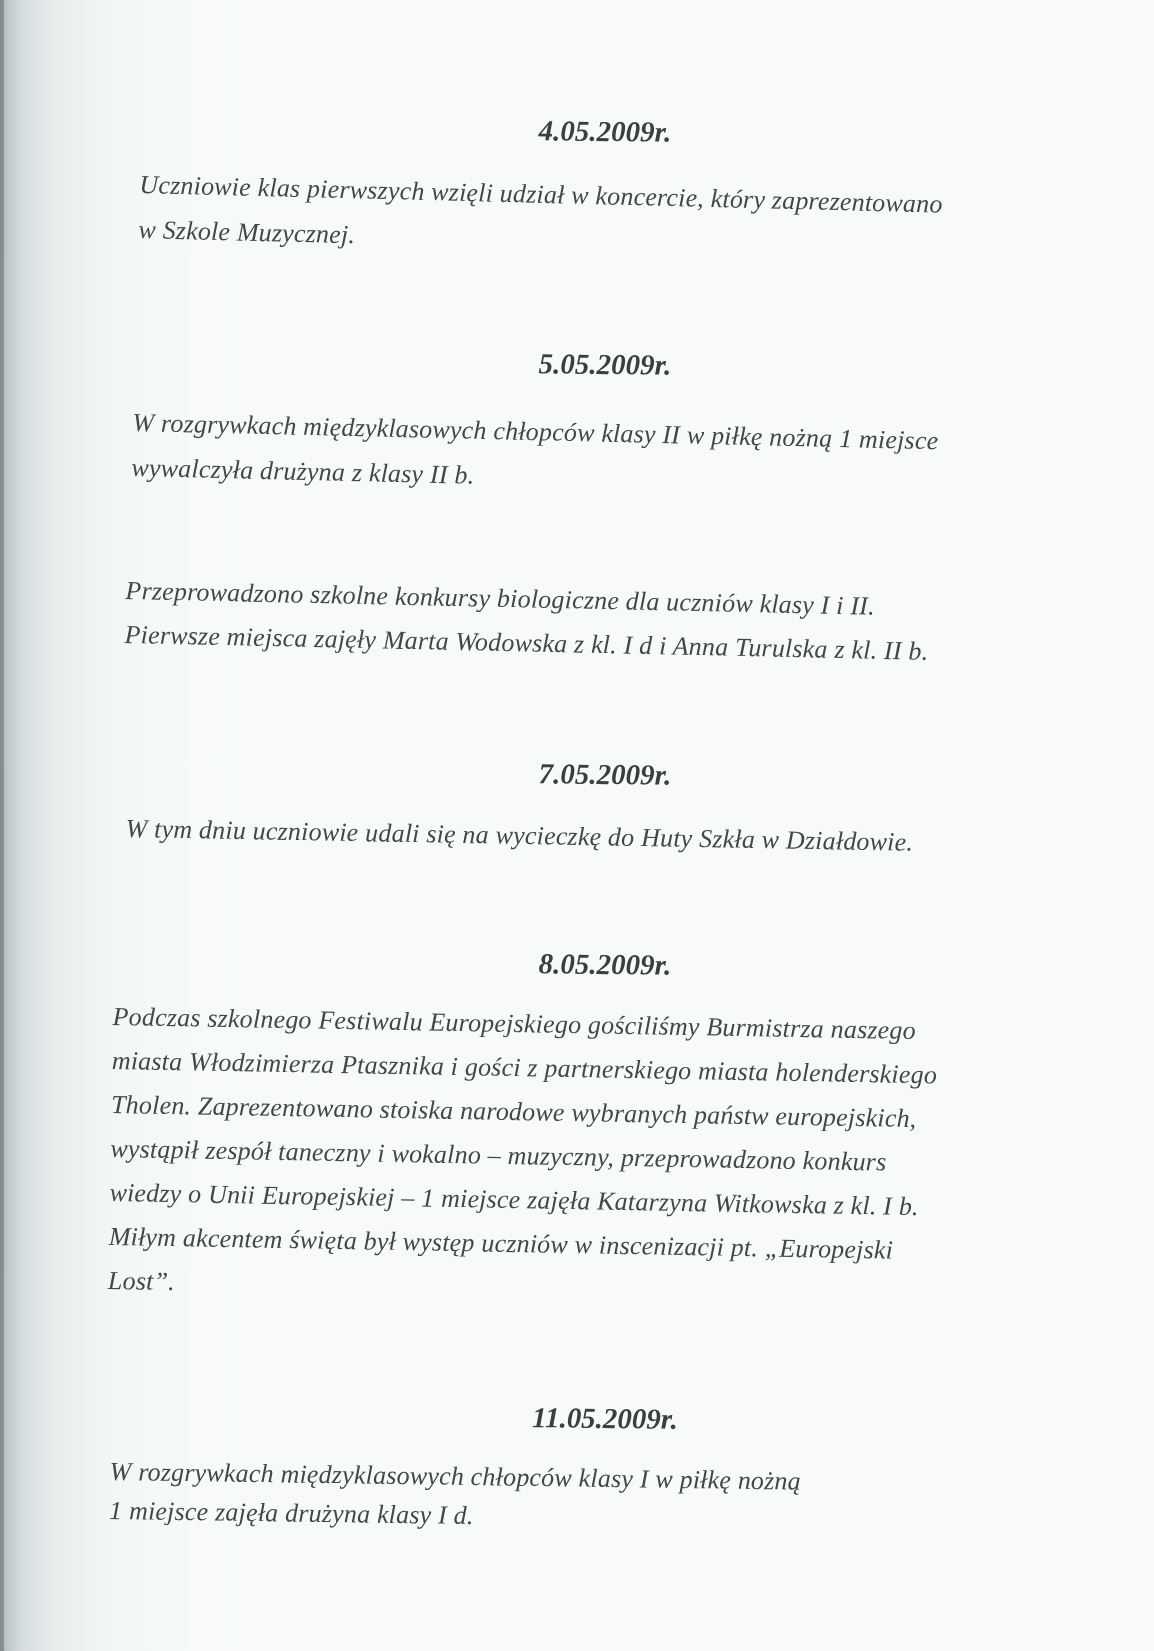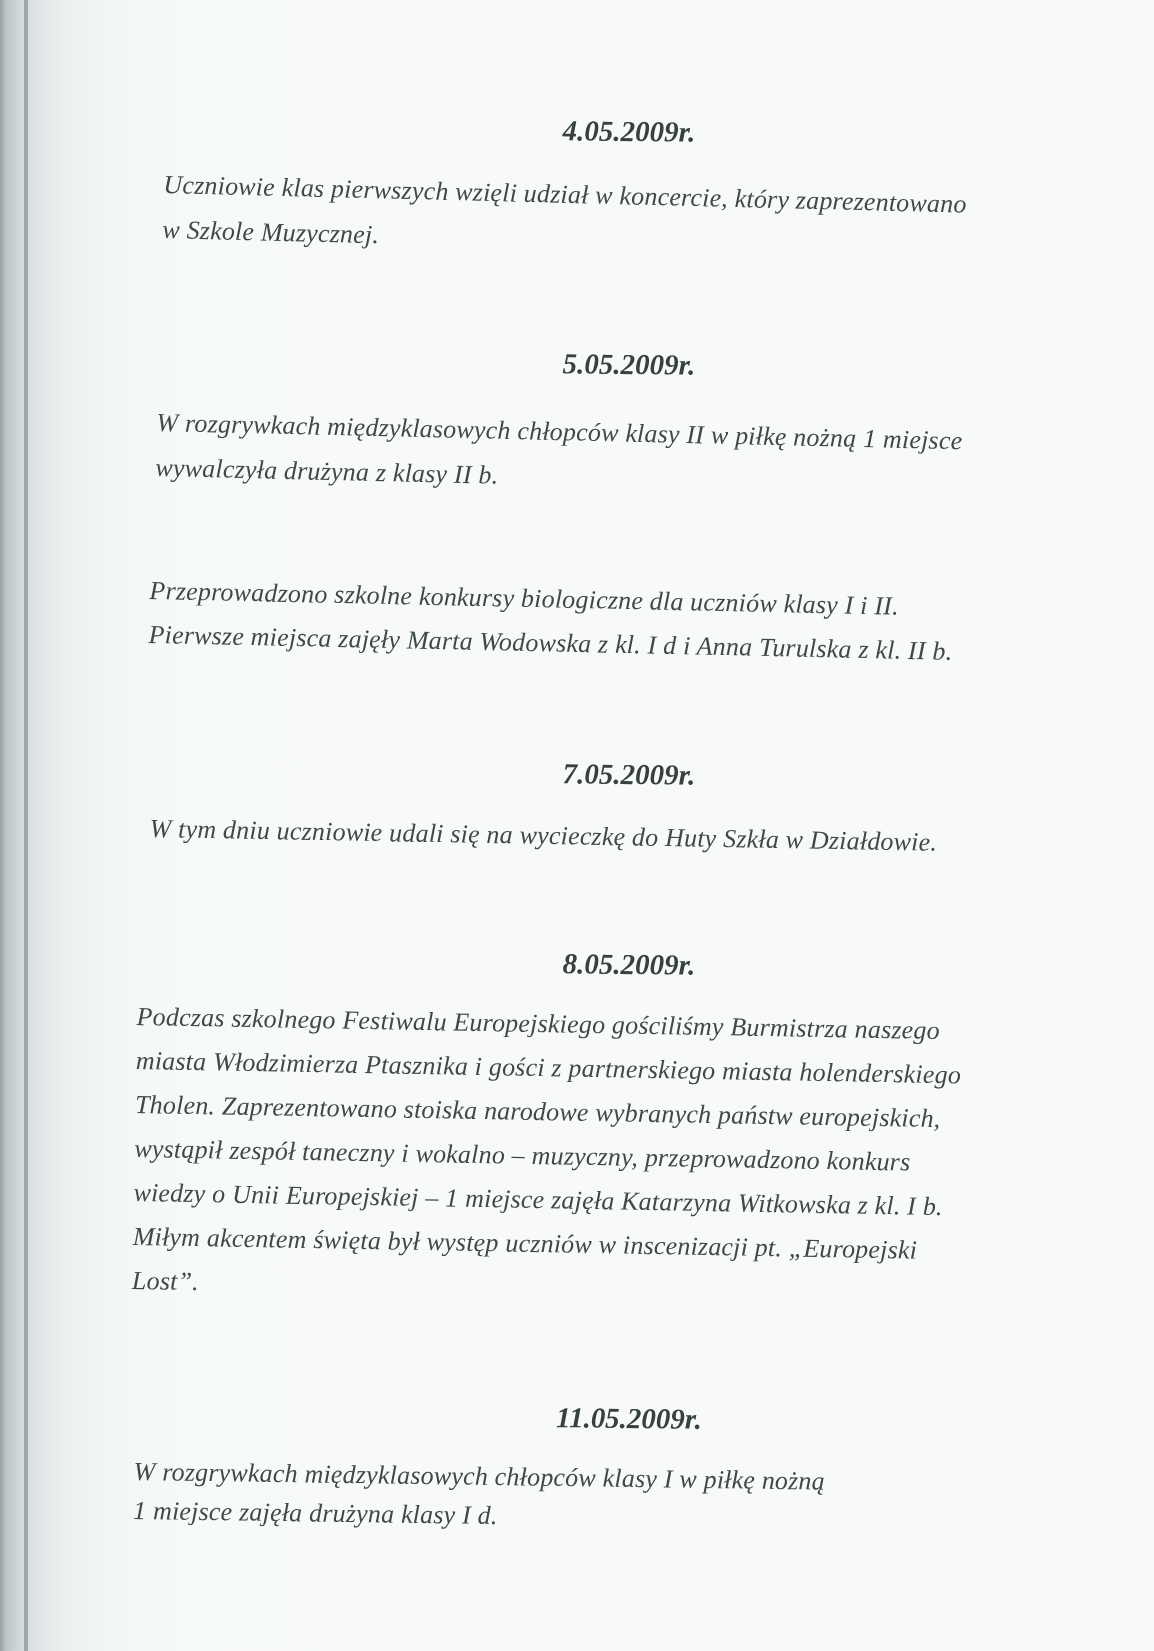--- a/index.html
+++ b/index.html
@@ -14,21 +14,21 @@
         rgba(156,168,169,0.65) 6px,
         rgba(185,196,197,0.50) 24px,
         rgba(211,220,222,0.38) 62px,
         rgba(229,236,238,0.26) 112px,
         rgba(241,246,247,0.14) 195px,
         rgba(248,250,250,0.0) 330px),
       #f8fafa;
     font-family: "Liberation Serif", "DejaVu Serif", serif;
   }
 
-  .scan-page { position: absolute; inset: 0; margin-left: 24px; }
+  .scan-page { position: absolute; inset: 0; }
 
   .edge-strip {
     position: absolute;
     left: 0; top: 0;
     width: 4px; height: 1651px;
     background: rgba(110,122,124,0.55);
   }
 
   .date-heading {
     position: absolute;

